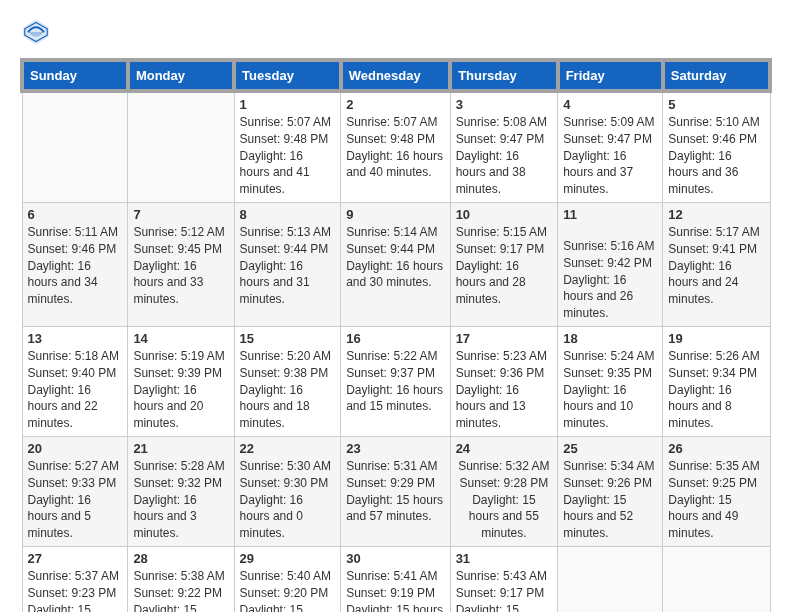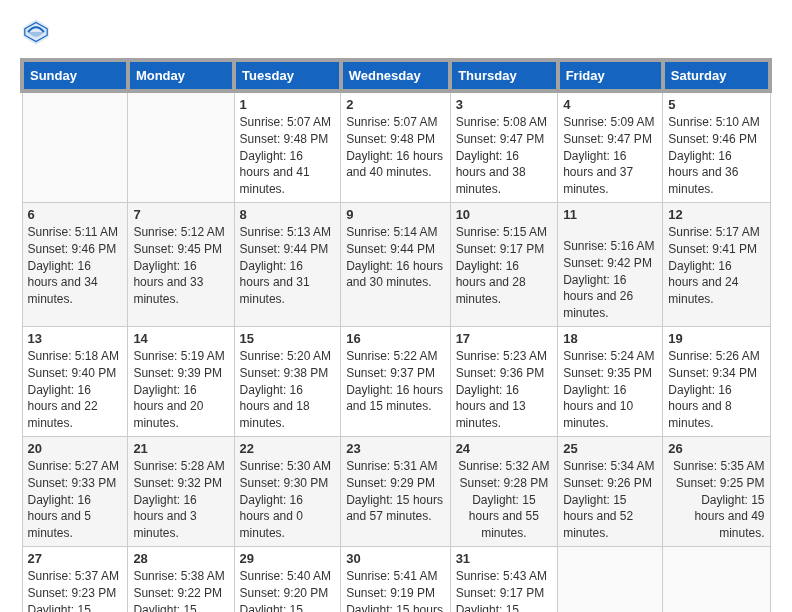--- a/index.html
+++ b/index.html
@@ -296,21 +296,21 @@
 Daylight: 15 hours and 55 minutes.</div>
           </td>
           <td>
             <span class="day-number">25</span>
             <div class="day-info" style="white-space: pre-line;">Sunrise: 5:34 AM
 Sunset: 9:26 PM
 Daylight: 15 hours and 52 minutes.</div>
           </td>
           <td>
             <span class="day-number">26</span>
-            <div class="day-info" style="white-space: pre-line; text-align: right;">Sunrise: 5:35 AM
+            <div class="day-info" style="white-space: pre-line;">Sunrise: 5:35 AM
 Sunset: 9:25 PM
 Daylight: 15 hours and 49 minutes.</div>
           </td>
         </tr>
         <tr>
           <td>
             <span class="day-number">27</span>
             <div class="day-info" style="white-space: pre-line;">Sunrise: 5:37 AM
 Sunset: 9:23 PM
 Daylight: 15 hours and 46 minutes.</div>

